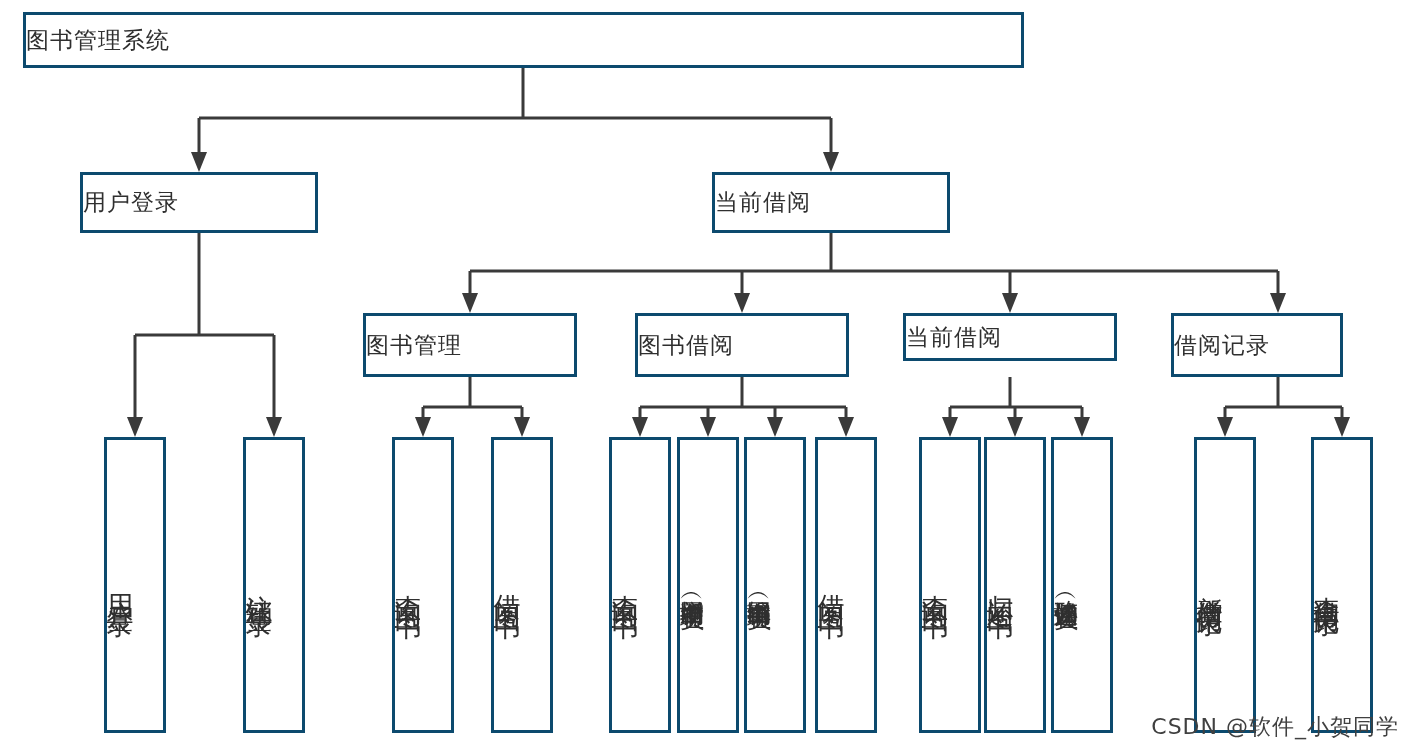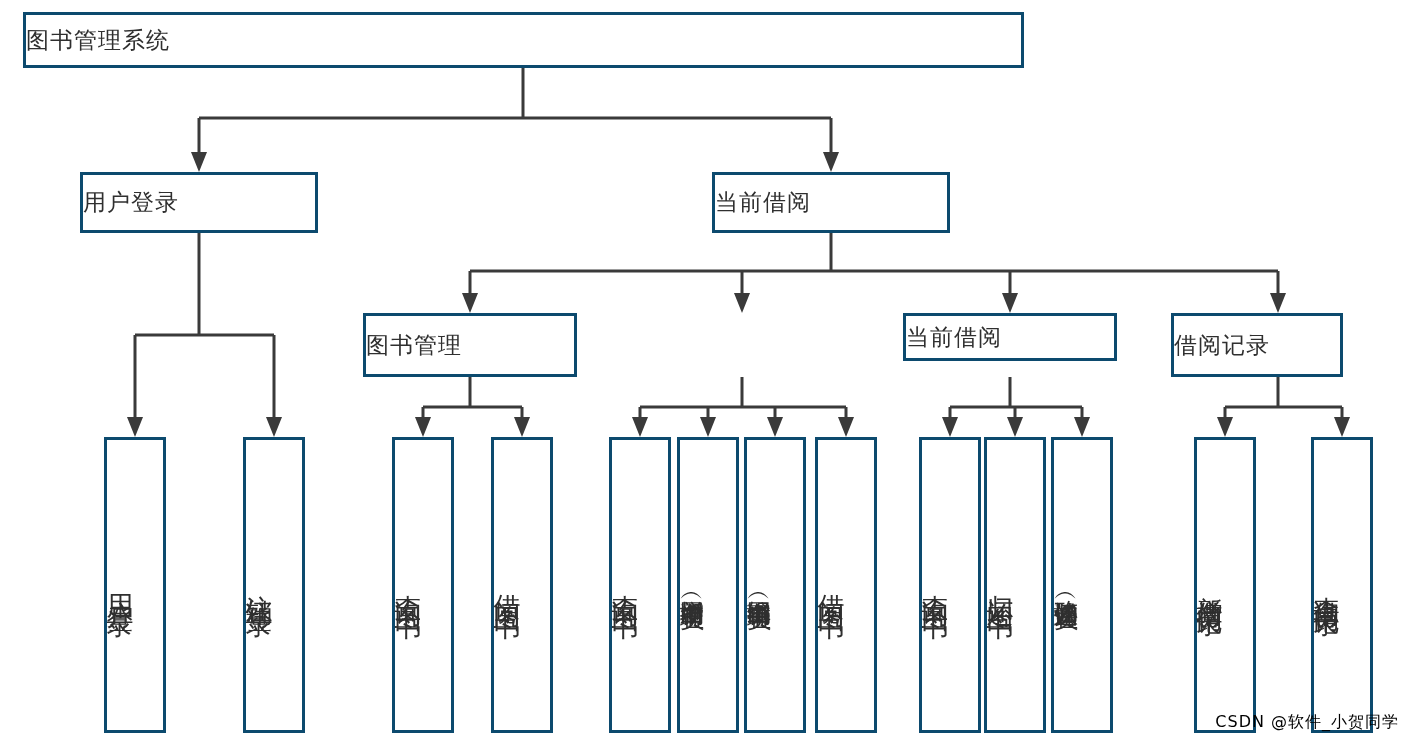--- a/index.html
+++ b/index.html
@@ -55,22 +55,22 @@
     letter-spacing: 3px;
   }
   .v9 {
     font-size: 24px;
     letter-spacing: 1px;
   }
   .watermark {
     position: absolute;
     top: 712px;
     right: 6px;
-    font-size: 16px;
-    color: #000000;
+    font-size: 22px;
+    color: #404040;
     letter-spacing: 1px;
     white-space: nowrap;
     z-index: 5;
   }
 </style>
 </head>
 <body>
 
 <div class="canvas">
 
@@ -112,20 +112,23 @@
 
   <div class="box" style="left:80px;top:172px;width:238px;height:61px">
     <span class="hlabel">用户登录</span>
   </div>
   <div class="box" style="left:712px;top:172px;width:238px;height:61px">
     <span class="hlabel">当前借阅</span>
   </div>
 
   <div class="box" style="left:363px;top:313px;width:214px;height:64px">
     <span class="hlabel">图书管理</span>
+  </div>
+  <div class="box" style="left:635px;top:313px;width:214px;height:64px">
+    <span class="hlabel">图书借阅</span>
   </div>
   <div class="box" style="left:903px;top:313px;width:214px;height:48px">
     <span class="hlabel">当前借阅</span>
   </div>
   <div class="box" style="left:1171px;top:313px;width:172px;height:64px">
     <span class="hlabel">借阅记录</span>
   </div>
 
   <div class="box" style="left:104px;top:437px;width:62px;height:296px">
     <span class="vtext">用户登录</span>

